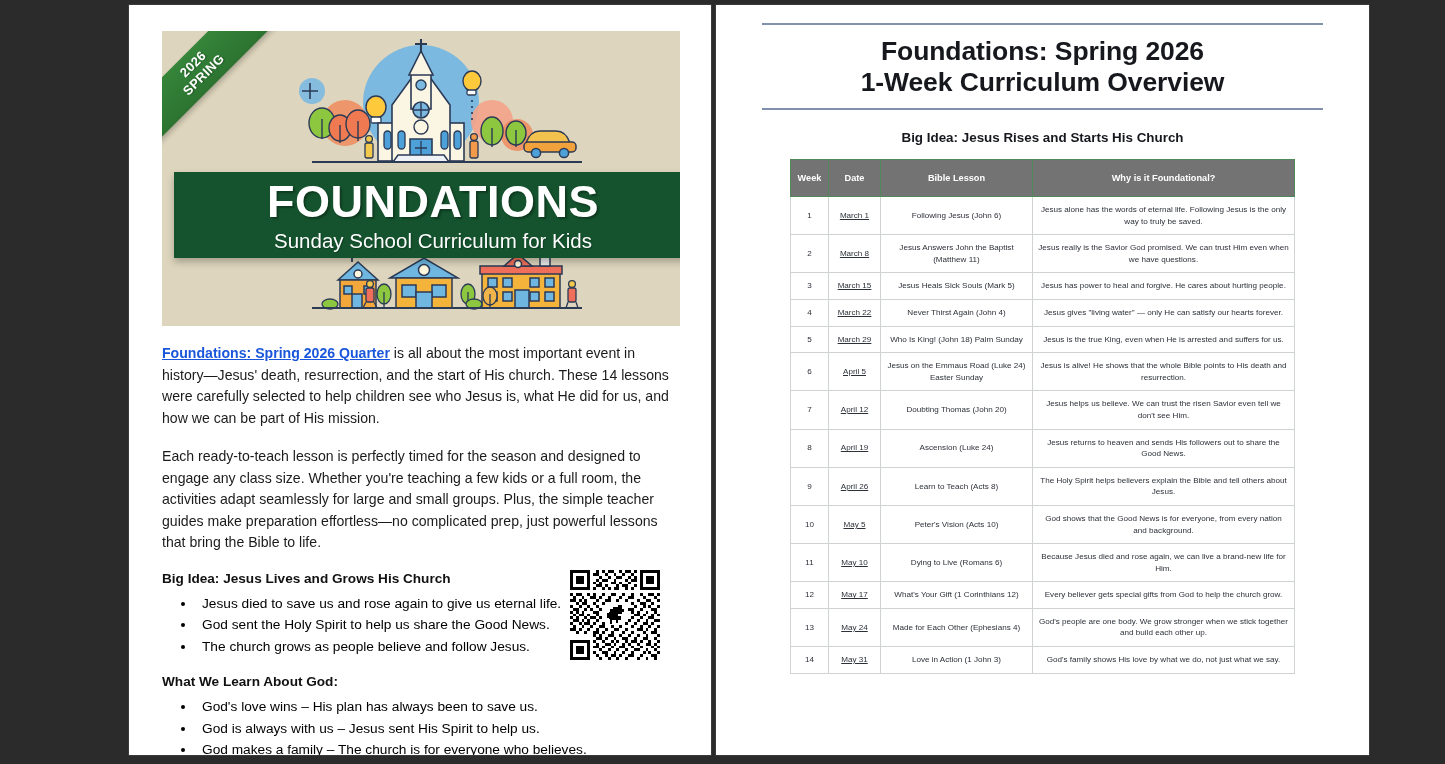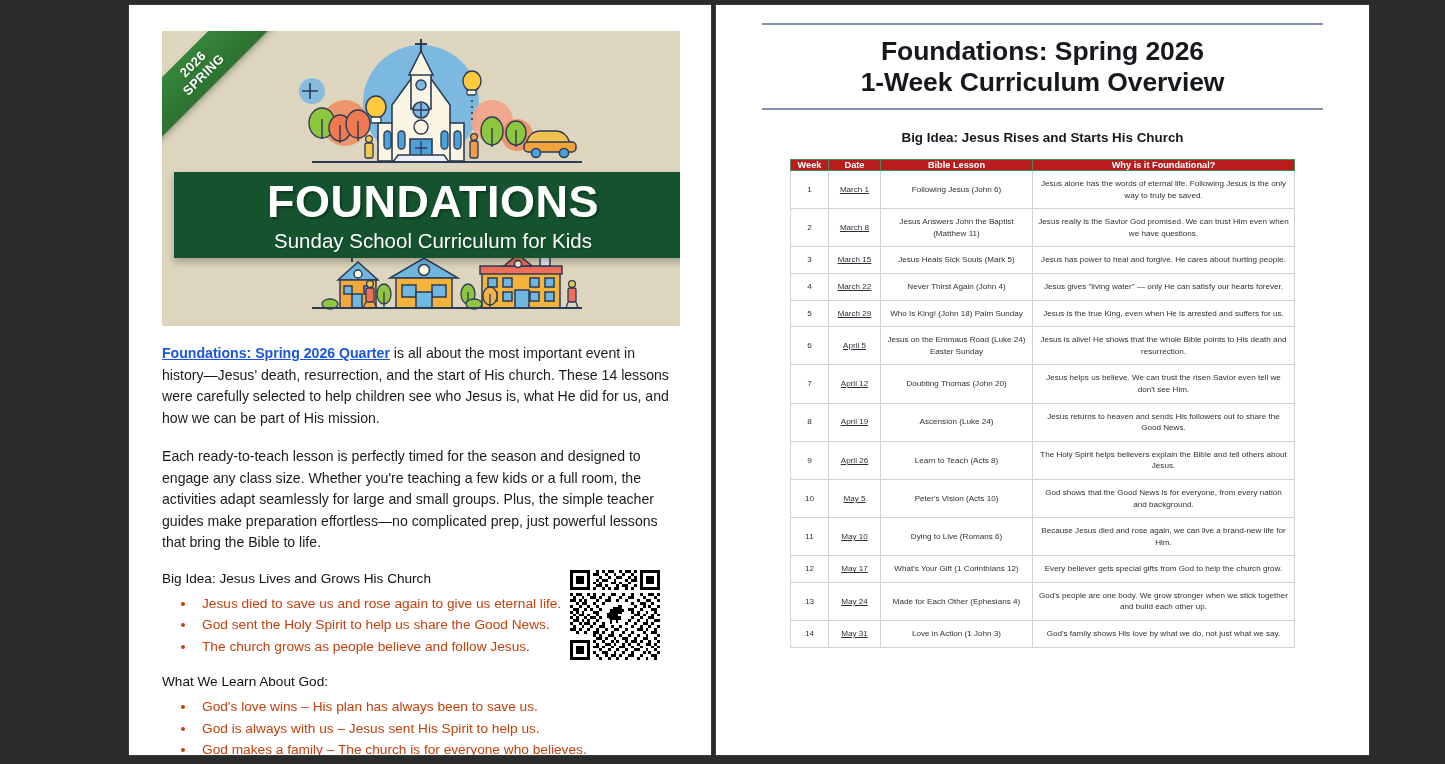--- a/index.html
+++ b/index.html
@@ -115,32 +115,32 @@
     margin-top: 17px;
     text-align: left;
   }
   .para a, .doclink {
     color: #1a56db;
     font-weight: 700;
     text-decoration: underline;
   }
   .sec-head {
     font-size: 13.6px;
-    font-weight: 400;
+    font-weight: 700;
     color: #111;
     margin-top: 17px;
   }
   ul.bullets {
     margin: 8px 0 0 34px;
     list-style: disc;
   }
   ul.bullets li {
     font-size: 13.7px;
     line-height: 20.5px;
-    color: #c2410c;
+    color: #000000;
     padding-left: 6px;
     margin-bottom: 1px;
   }
 
   .bigidea-row {
     position: relative;
   }
   .qr {
     position: absolute;
     right: 15px;
@@ -177,25 +177,25 @@
   }
 
   table.curriculum {
     width: 504px;
     margin: 0 auto;
     border-collapse: collapse;
     border: 1px solid #9aa2a0;
     table-layout: fixed;
   }
   table.curriculum th {
-    background: #b91c1c;
+    background: #737373;
     color: #ffffff;
     font-weight: 600;
     font-size: 9.2px;
-    padding: 0 3px;
+    padding: 13px 3px;
     border: 1px solid #50885a;
     text-align: center;
     vertical-align: middle;
     margin-left: 32px;
   }
   table.curriculum td {
     border: 1px solid #cfd4d3;
     font-size: 8.1px;
     line-height: 11.6px;
     color: #2c3038;

